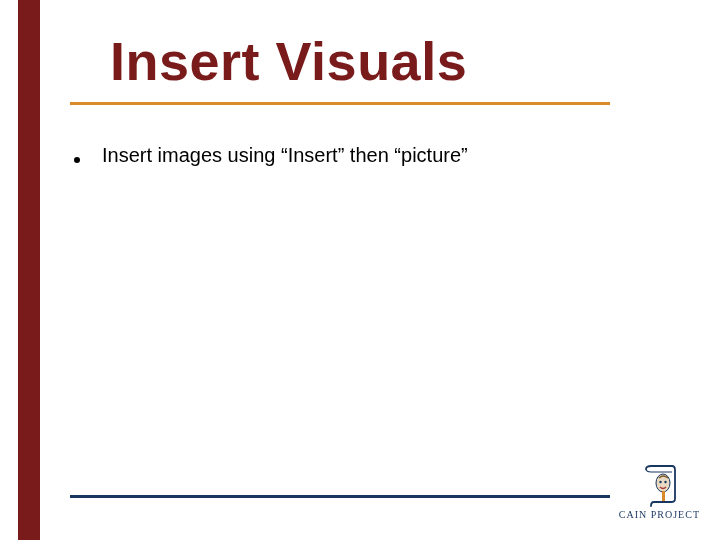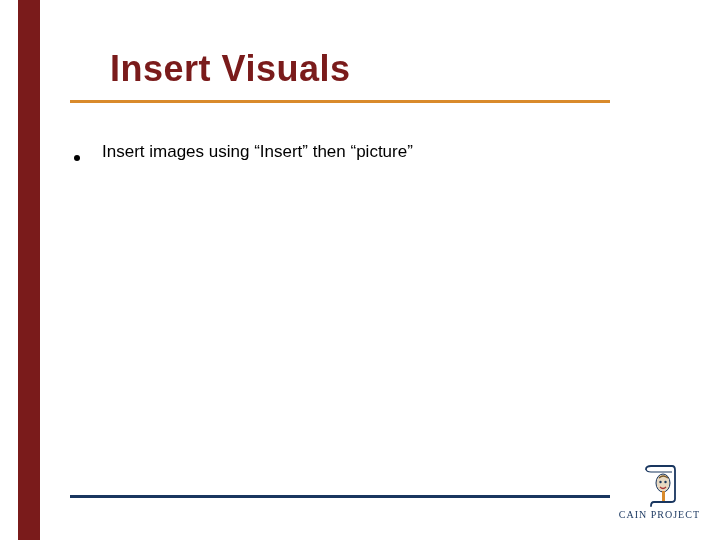--- a/index.html
+++ b/index.html
@@ -21,24 +21,24 @@
     background: #7a1b1b;
   }
   .content {
     position: absolute;
     left: 60px;
     right: 20px;
     top: 0;
     bottom: 0;
   }
   .title {
-    font-size: 36px;
+    font-size: 54px;
     font-weight: bold;
     color: #7a1b1b;
-    margin-top: 48px;
+    margin-top: 30px;
     margin-left: 50px;
     letter-spacing: 0.5px;
   }
   .title-rule {
     margin-top: 10px;
     margin-left: 10px;
     width: 540px;
     height: 0;
     border-top: 3px solid #d98a2b;
   }
@@ -55,21 +55,21 @@
   .bullet-dot {
     width: 6px;
     height: 6px;
     border-radius: 50%;
     background: #000;
     margin-top: 14px;
     margin-left: 4px;
     flex: 0 0 auto;
   }
   .bullet-text {
-    font-size: 17px;
+    font-size: 20px;
     color: #000;
     line-height: 1.25;
     margin-left: 22px;
   }
   .bottom-rule {
     position: absolute;
     left: 70px;
     bottom: 42px;
     width: 540px;
     height: 0;

